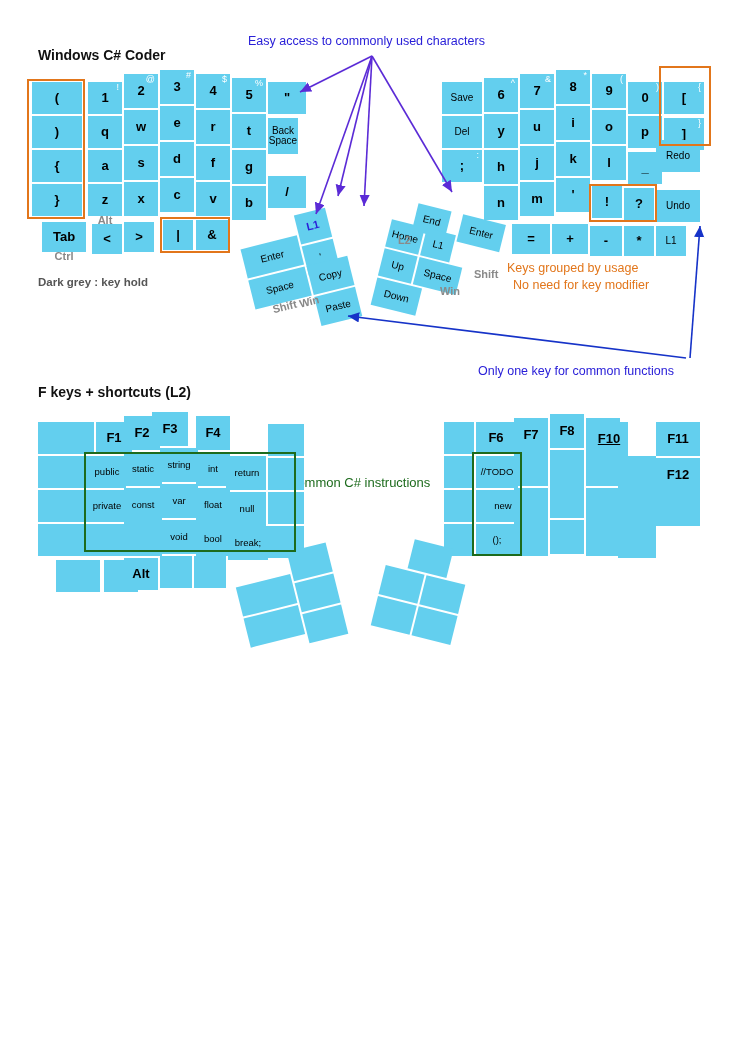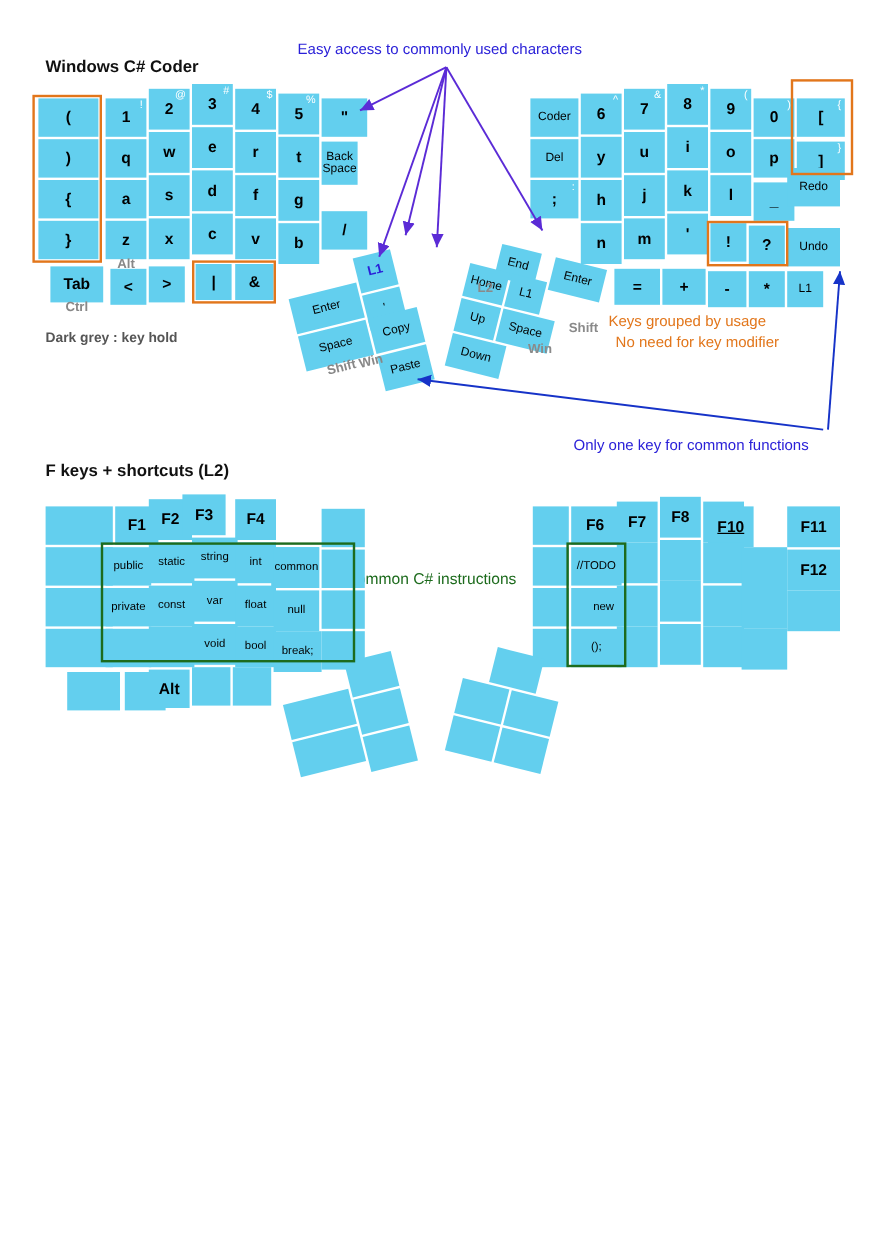--- a/index.html
+++ b/index.html
@@ -185,21 +185,21 @@
   <div class="key tiny" style="left:60px;top:52px;width:42px;height:30px;">
       <span>Copy</span>
     </div>
   <div class="key tiny" style="left:60px;top:84px;width:42px;height:30px;">
       <span>Paste</span>
       <span class="subhold" style="bottom:auto;top:-2px;left:-16px;transform:none;">Win</span>
     </div>
 </div>
 
 <div class="key tiny" style="left:442px;top:82px;width:40px;height:32px;">
-    <span>Coder</span>
+    <span>Save</span>
   </div>
 <div class="key" style="left:484px;top:78px;width:34px;height:34px;">
     <span class="sup">^</span>
     <span class="main">6</span>
   </div>
 <div class="key" style="left:520px;top:74px;width:34px;height:34px;">
     <span class="sup">&amp;</span>
     <span class="main">7</span>
   </div>
 <div class="key" style="left:556px;top:70px;width:34px;height:34px;">
@@ -357,21 +357,21 @@
 <div class="key vsmall" style="left:124px;top:452px;width:38px;height:34px;">
     <span>static</span>
   </div>
 <div class="key vsmall" style="left:160px;top:448px;width:38px;height:34px;">
     <span>string</span>
   </div>
 <div class="key vsmall" style="left:196px;top:452px;width:34px;height:34px;">
     <span>int</span>
   </div>
 <div class="key vsmall" style="left:228px;top:456px;width:38px;height:34px;">
-    <span>common</span>
+    <span>return</span>
   </div>
 <div class="key" style="left:268px;top:458px;width:36px;height:32px;"></div>
 
 <div class="key" style="left:38px;top:490px;width:56px;height:32px;"></div>
 <div class="key vsmall" style="left:88px;top:490px;width:38px;height:32px;">
     <span>private</span>
   </div>
 <div class="key vsmall" style="left:124px;top:488px;width:38px;height:34px;">
     <span>const</span>
   </div>

